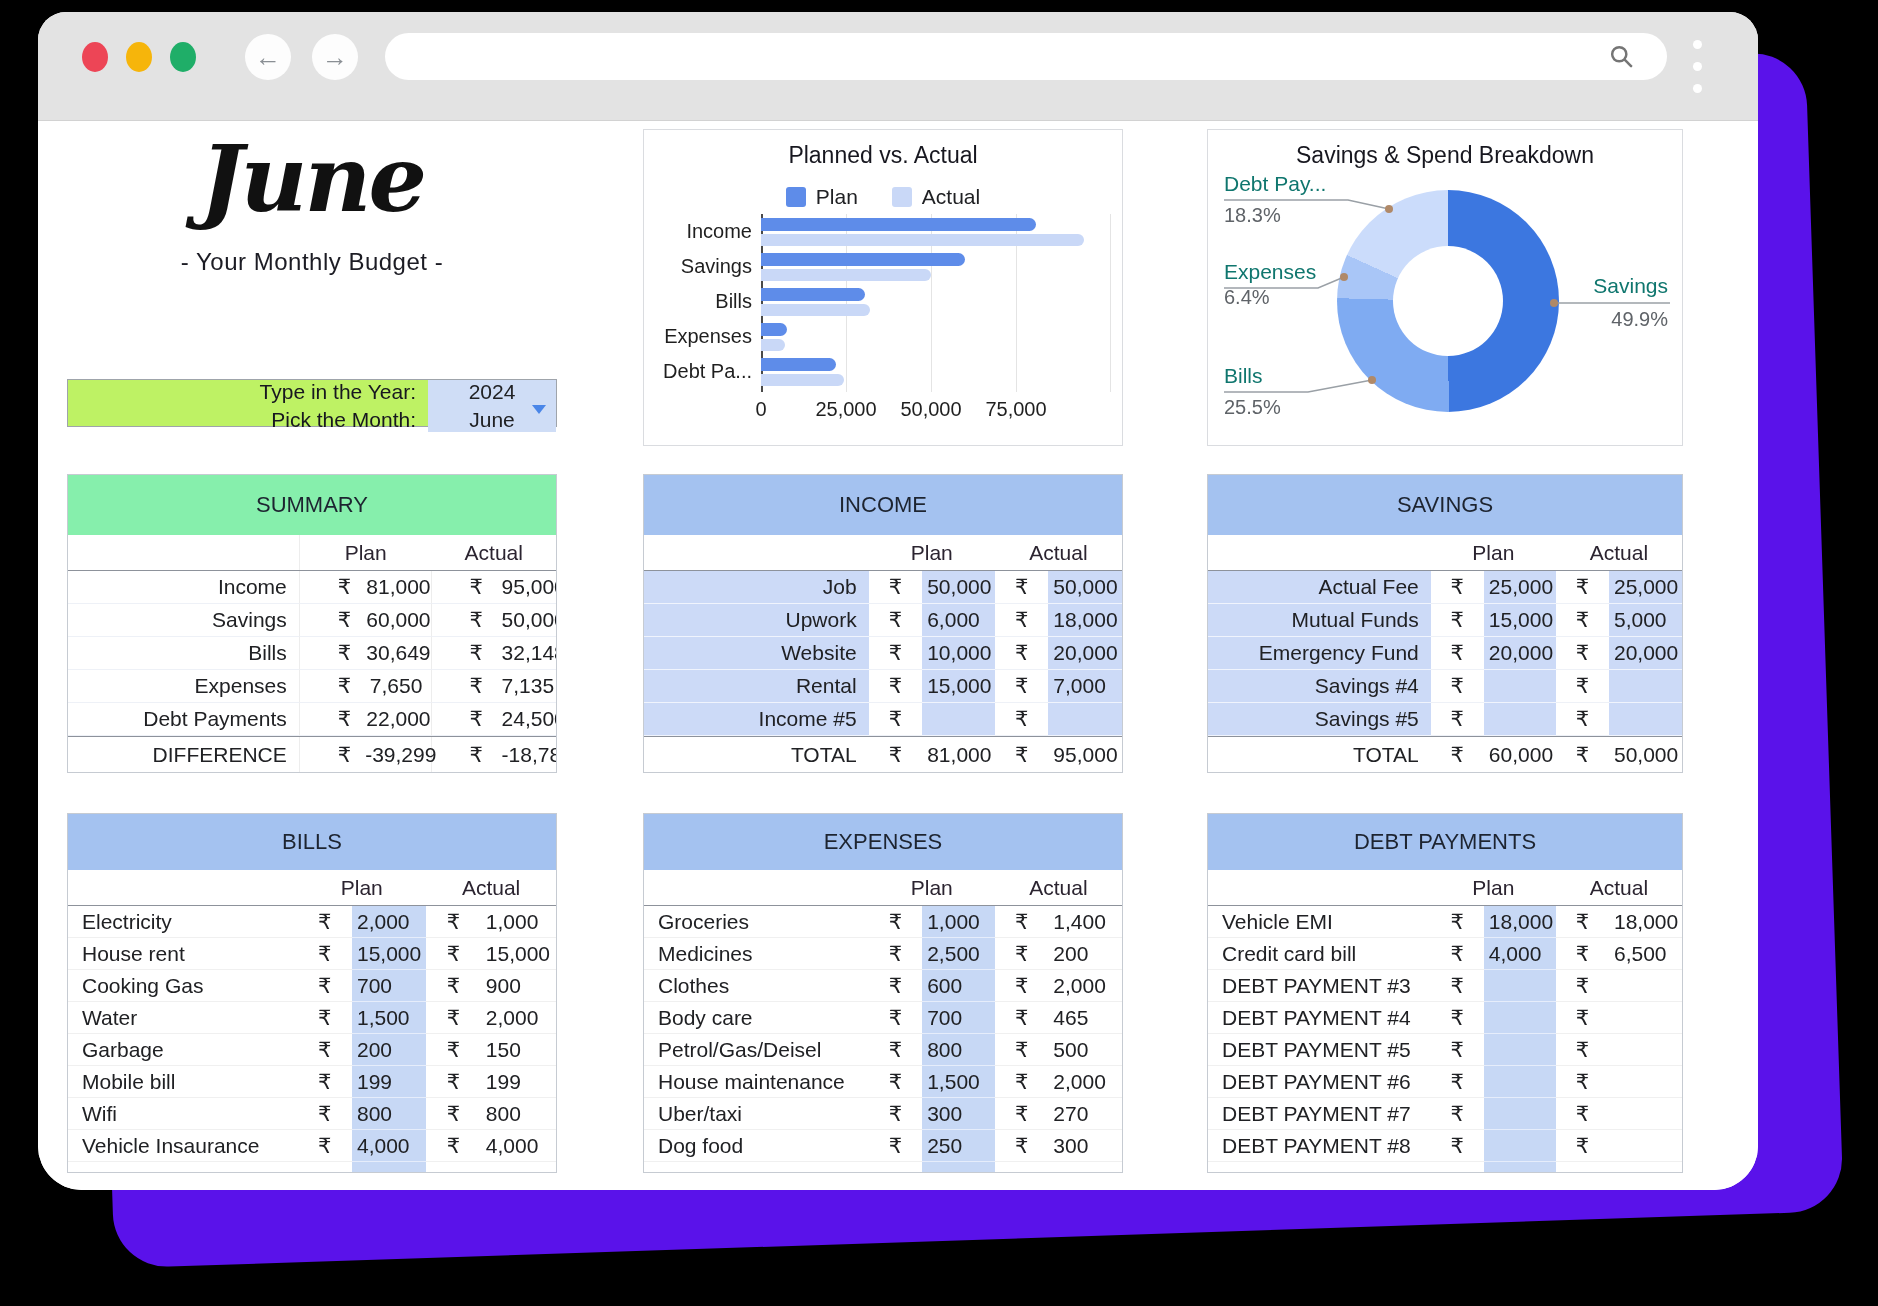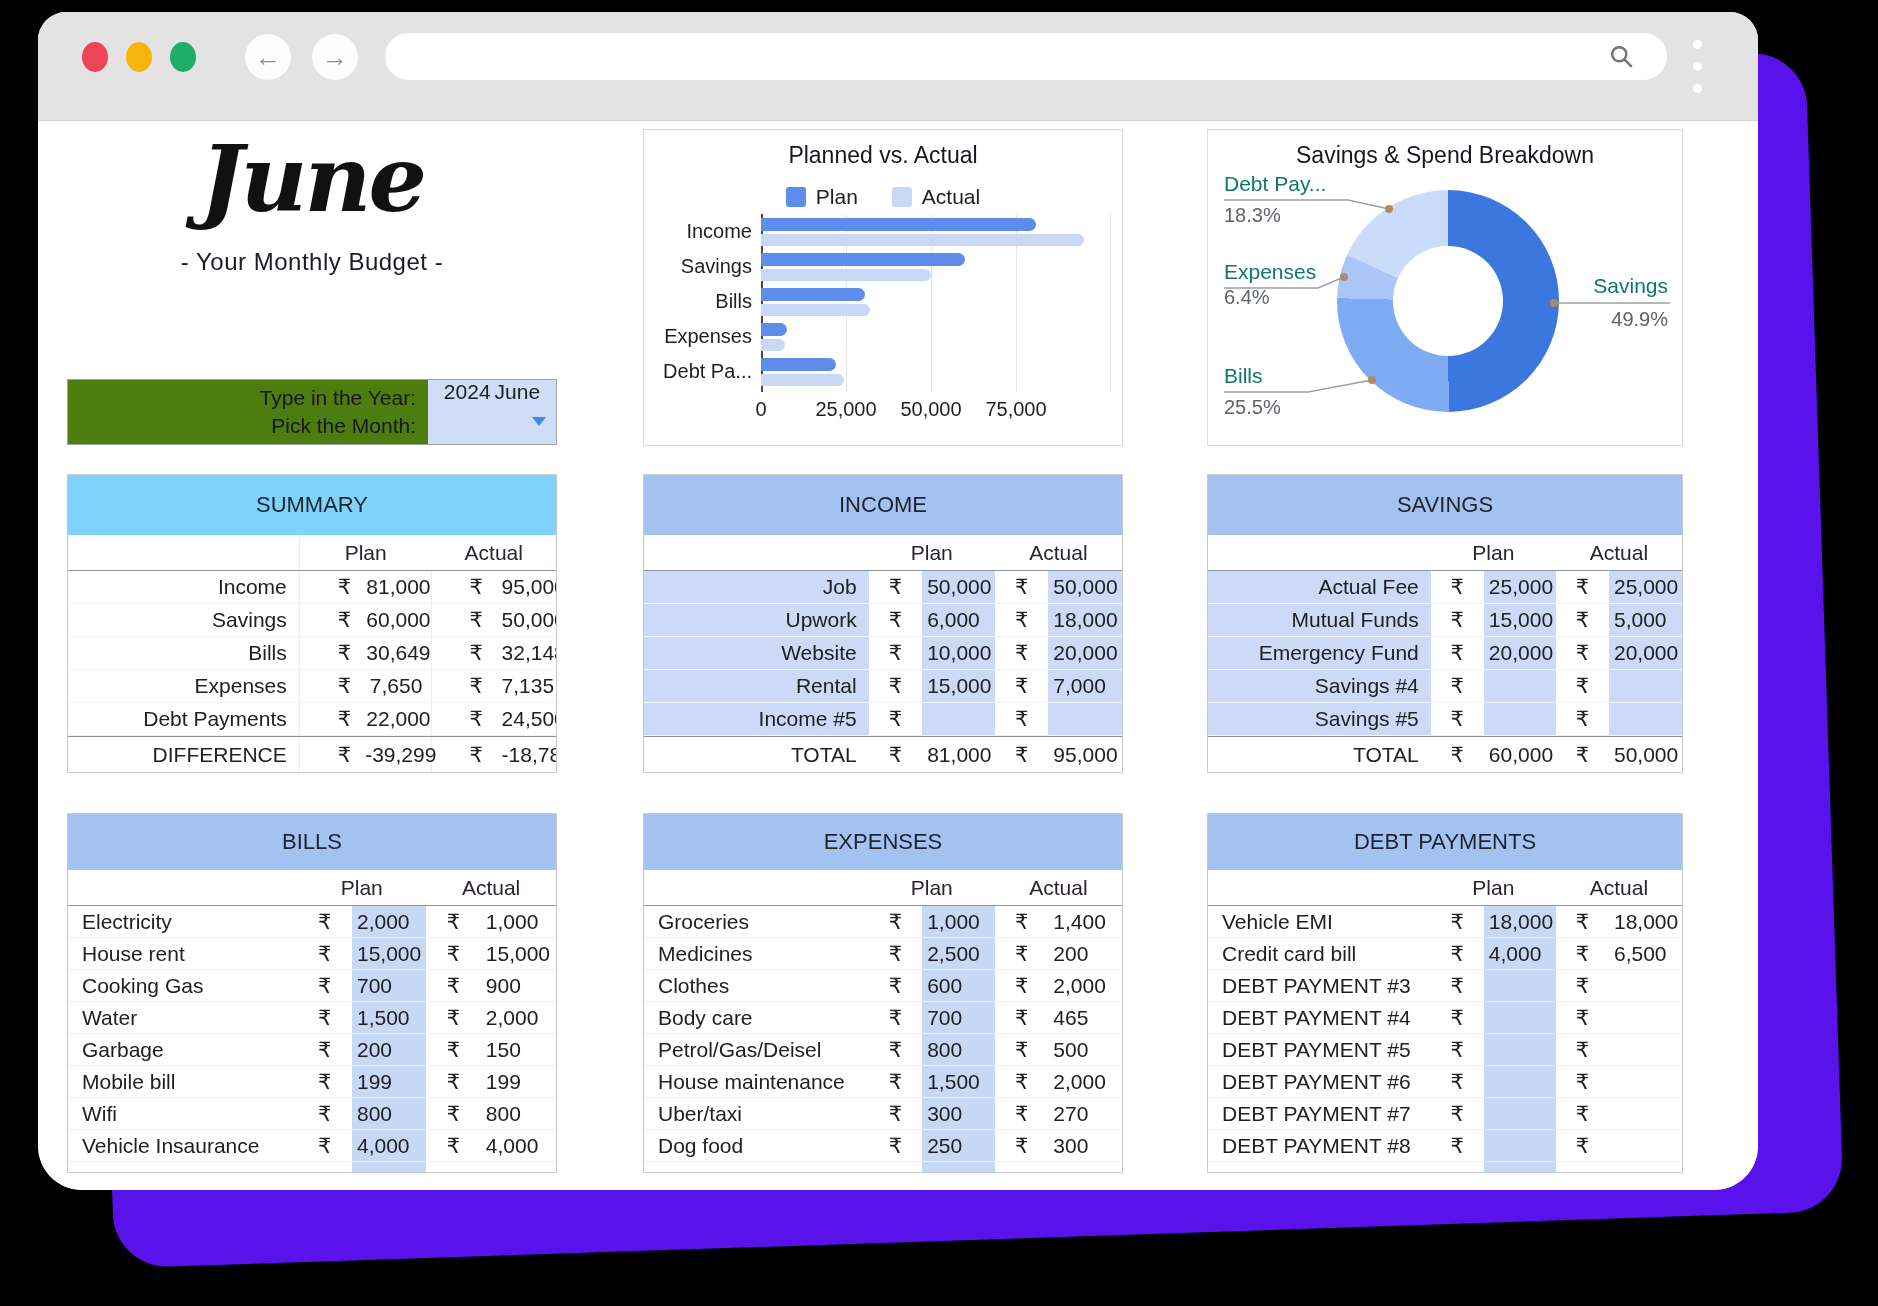--- a/index.html
+++ b/index.html
@@ -24,24 +24,24 @@
   .menu-dots{position:absolute;left:1655px;top:28px;display:flex;flex-direction:column;gap:13px;}
   .menu-dots i{width:9px;height:9px;border-radius:50%;background:#fff;}
   
   .content{position:absolute;left:0;top:109px;width:1720px;height:1069px;background:#fff;}
   .card{position:absolute;background:#fff;border:1px solid #dadce0;box-sizing:border-box;}
   
   .hero{position:absolute;left:29px;top:8px;width:490px;text-align:center;}
   .month-title{font-family:"DejaVu Serif","Liberation Serif",serif;font-style:italic;font-weight:bold;
          font-size:92px;line-height:1.1;color:#111;letter-spacing:-3px;}
   .subtitle{margin-top:18px;font-size:24px;color:#1c1c24;letter-spacing:.5px;}
-  .picker{position:absolute;left:29px;top:258px;width:490px;height:66px;border:1.5px solid #9fa4ab;
-         box-sizing:border-box;display:grid;grid-template-columns:1fr 128px;background:#4d7c0f;}
+  .picker{position:absolute;left:29px;top:258px;width:490px;height:48px;border:1.5px solid #9fa4ab;
+         box-sizing:border-box;display:grid;grid-template-columns:1fr 128px;background:#bef264;}
   .picker .labels{display:flex;flex-direction:column;justify-content:center;text-align:right;padding-right:12px;gap:4px;font-size:21px;color:#17171f;}
-  .picker .vals{background:#cfddf6;display:flex;flex-direction:row;justify-content:center;text-align:center;gap:4px;font-size:21px;position:relative;}
+  .picker .vals{background:#cfddf6;display:flex;flex-direction:column;justify-content:center;text-align:center;gap:4px;font-size:21px;position:relative;}
   .dd-arrow{position:absolute;right:10px;bottom:18px;width:0;height:0;border-left:7px solid transparent;
          border-right:7px solid transparent;border-top:9px solid #4a86e8;}
   
   .chart-card{left:605px;top:8px;width:480px;height:317px;}
   .chart-title{text-align:center;font-size:23px;margin-top:12px;color:#17171f;}
   .legend{display:flex;justify-content:center;gap:34px;margin-top:16px;font-size:21px;align-items:center;}
   .lg-item{display:flex;align-items:center;gap:10px;}
   .lg-sq{width:20px;height:20px;border-radius:3px;display:inline-block;}
   .plot{position:absolute;left:117px;top:84px;width:350px;height:178px;}
   .gridline{position:absolute;top:0;bottom:0;width:1px;background:#e4e4e4;}
@@ -56,21 +56,21 @@
   .donut-card{left:1169px;top:8px;width:476px;height:317px;}
   .donut-ring{position:absolute;left:129px;top:60px;width:222px;height:222px;border-radius:50%;}
   .donut-ring::after{content:"";position:absolute;left:56px;top:56px;width:110px;height:110px;border-radius:50%;background:#fff;}
   .dlab{position:absolute;font-size:21px;color:#0f766e;}
   .dpct{position:absolute;font-size:20px;color:#5f6368;}
   .dlab.r,.dpct.r{right:14px;text-align:right;}
   .donut-lines{position:absolute;left:0;top:0;pointer-events:none;}
   
   .tbl{position:absolute;border:1px solid #c6cbd2;box-sizing:border-box;background:#fff;overflow:hidden;font-size:21px;}
   .tbl-head{display:flex;align-items:center;justify-content:center;color:#1d2430;font-size:22px;}
-  .hd-dark{background:#7dd3fc;height:60px;}
+  .hd-dark{background:#86efac;height:60px;}
   .hd-light{background:#a4c2f0;}
   .row1 .hd-light,.row1 .hd-dark{height:60px;}
   .row2 .hd-light{height:56px;}
   .colhdr{display:grid;height:35px;align-items:center;border-bottom:1.5px solid #8d929b;color:#2b2430;}
   .colhdr .ph{text-align:center;}
   .trow{display:grid;height:33px;align-items:center;}
   .row2 .trow{height:32px;}
   .trow.partial{height:13px;}
   .tfoot{display:grid;height:36px;align-items:center;border-top:1.5px solid #8d929b;}
   .g-sum{grid-template-columns:47.5% 27% 1fr;}

